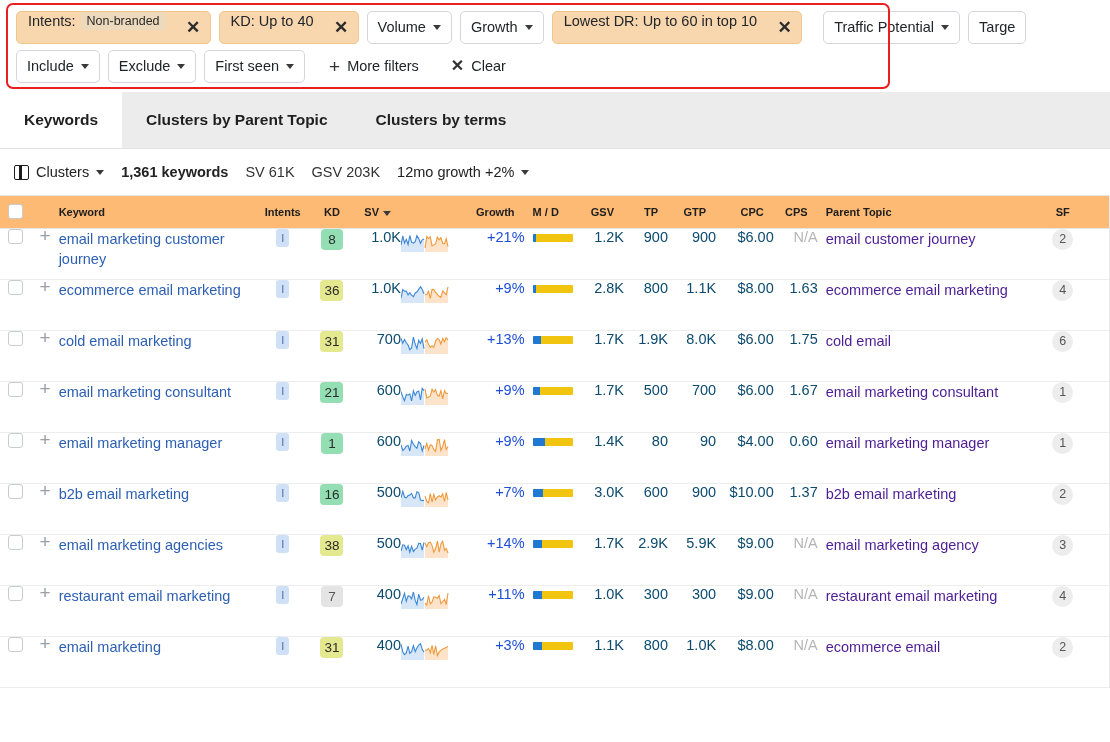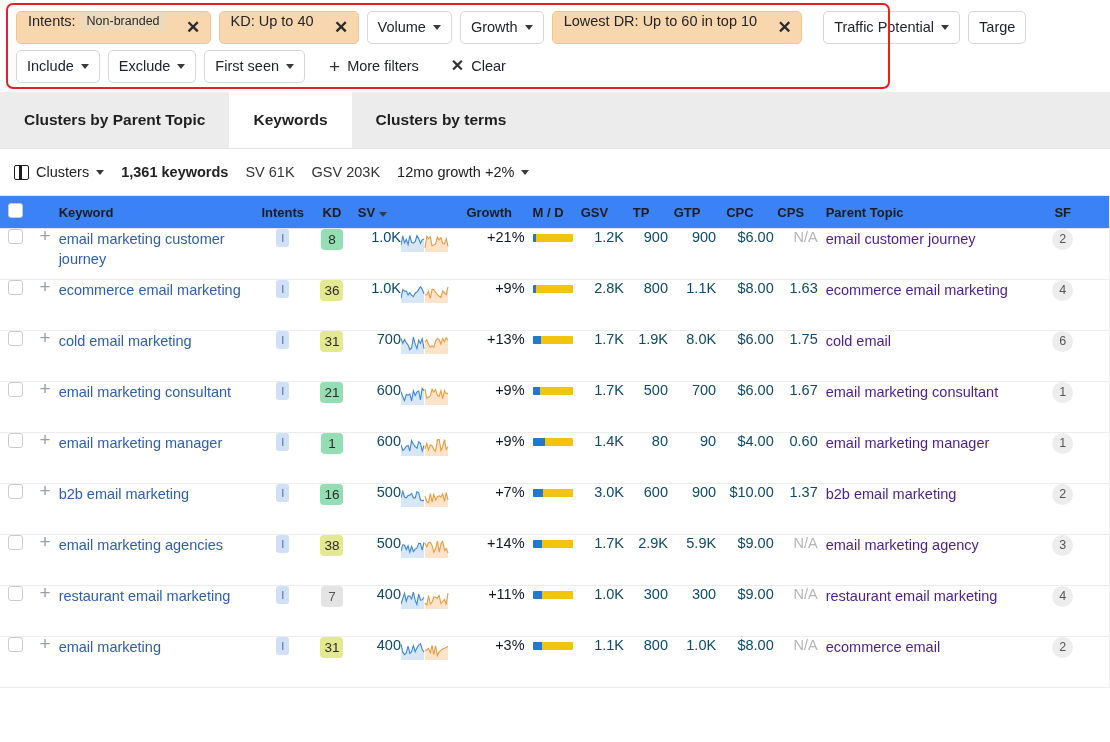--- a/index.html
+++ b/index.html
@@ -163,26 +163,26 @@
   table.kw {
     width: 1110px;
     border-collapse: collapse;
     table-layout: fixed;
     font-size: 14.5px;
   }
   table.kw thead th {
     border-top: 1px solid #e6e6e6;
     border-bottom: 1px solid #e6e6e6;
     height: 33px;
-    font-size: 13px;
+    font-size: 11px;
     font-weight: 700;
     color: #1d1d1d;
     padding: 0;
     vertical-align: middle;
-    background: #3b82f6;
+    background: #fdba74;
     white-space: nowrap;
   }
   table.kw tbody td {
     border-bottom: 1px solid #ededed;
     padding: 0;
     vertical-align: top;
     height: 51px;
   }
   tbody tr td { padding-top: 11px; padding-bottom: 9px; }
 
@@ -199,21 +199,21 @@
   col.c-gsv   { width: 47px; }
   col.c-tp    { width: 42px; }
   col.c-gtp   { width: 46px; }
   col.c-cpc   { width: 55px; }
   col.c-cps   { width: 42px; }
   col.c-parent{ width: 214px; }
   col.c-sf    { width: 40px; }
   col.c-end   { width: 25px; }
 
   .th-l { text-align: left; }
-  .th-r { text-align: center; }
+  .th-r { text-align: right; }
   .th-c { text-align: center; }
   .pr10 { padding-right: 10px !important; }
   .pl8  { padding-left: 8px !important; }
 
   .cell-r { text-align: right; padding-right: 10px; color: #0c4a6e; }
   .cell-l { text-align: left; }
   .cell-c { text-align: center; }
 
   .chkbox {
     width: 15px; height: 15px;
@@ -255,21 +255,21 @@
     line-height: 21px;
     border-radius: 4px;
     font-size: 13.5px;
     text-align: center;
     padding: 0 4px;
     color: #2b2b2b;
   }
   .kd-green  { background: #93dfb3; }
   .kd-lime   { background: #e4e88f; }
   .kd-gray   { background: #e4e4e4; color: #555; }
-  .growth-pos { color: #0f172a; text-align: right; padding-right: 10px; }
+  .growth-pos { color: #1d4ed8; text-align: right; padding-right: 10px; }
   .na { color: #b5b5b5; }
   .sf-badge {
     display: inline-block;
     width: 21px; height: 21px;
     line-height: 21px;
     border-radius: 50%;
     background: #ededed;
     color: #555;
     font-size: 12.5px;
     text-align: center;
@@ -363,25 +363,25 @@
       <span>More filters</span>
     </div>
     <div class="plain-link" style="margin-left:12px;">
       <span class="x-glyph">✕</span>
       <span>Clear</span>
     </div>
   </div>
 </div>
 
 <div id="tabs-strip">
+  <div class="tab selected">
+    <span>Keywords</span>
+  </div>
   <div class="tab">
     <span>Clusters by Parent Topic</span>
-  </div>
-  <div class="tab selected">
-    <span>Keywords</span>
   </div>
   <div class="tab">
     <span>Clusters by terms</span>
   </div>
 </div>
 
 <div id="toolbar">
   <div class="tb-item">
     <span class="clusters-icon"></span>
     <span>Clusters</span>

